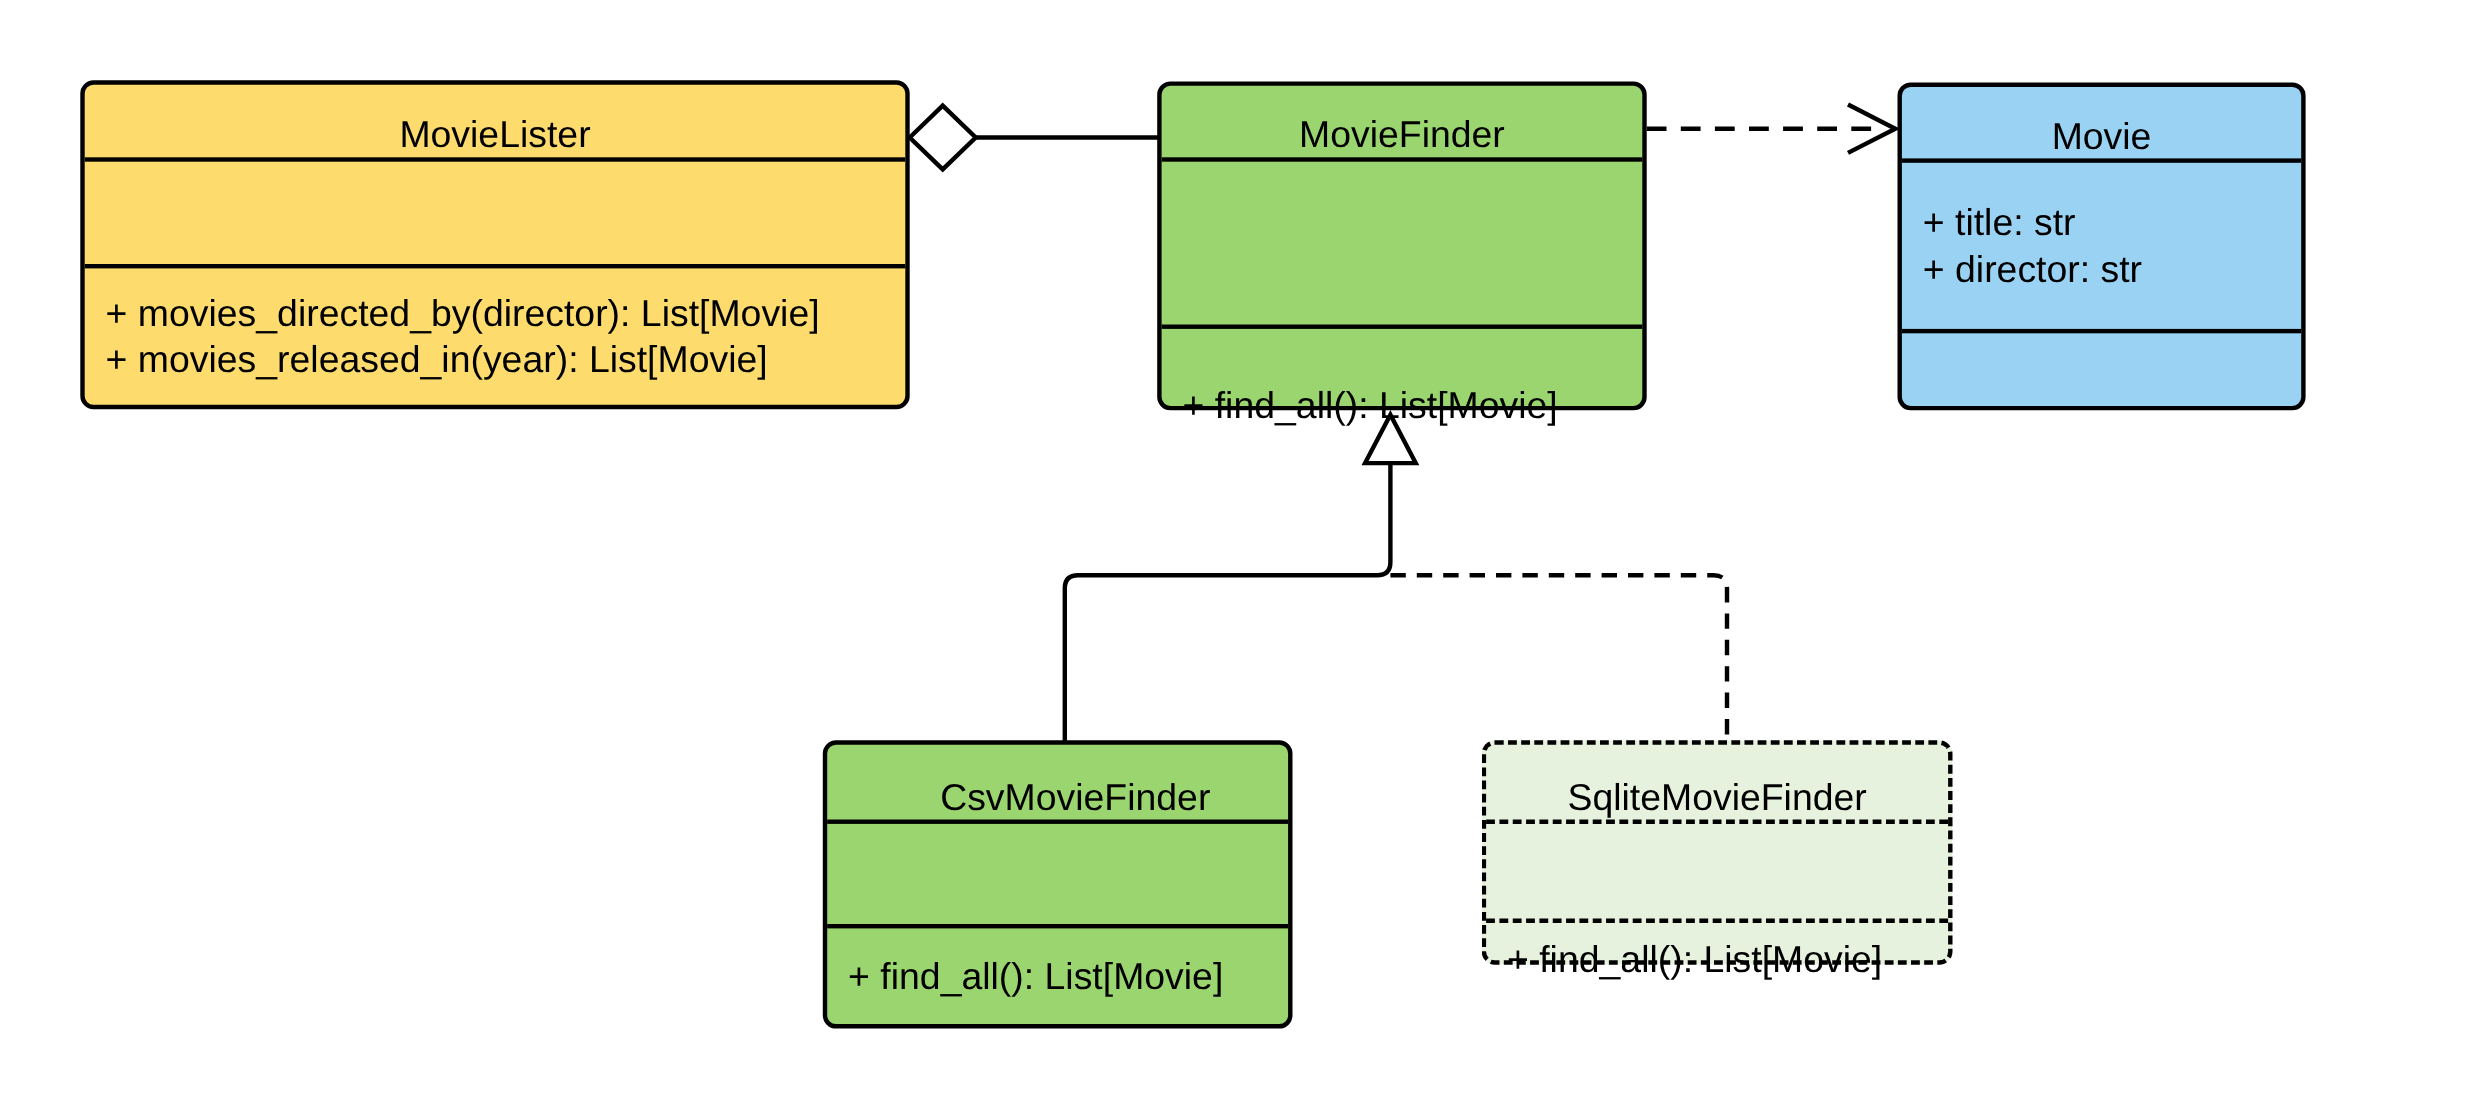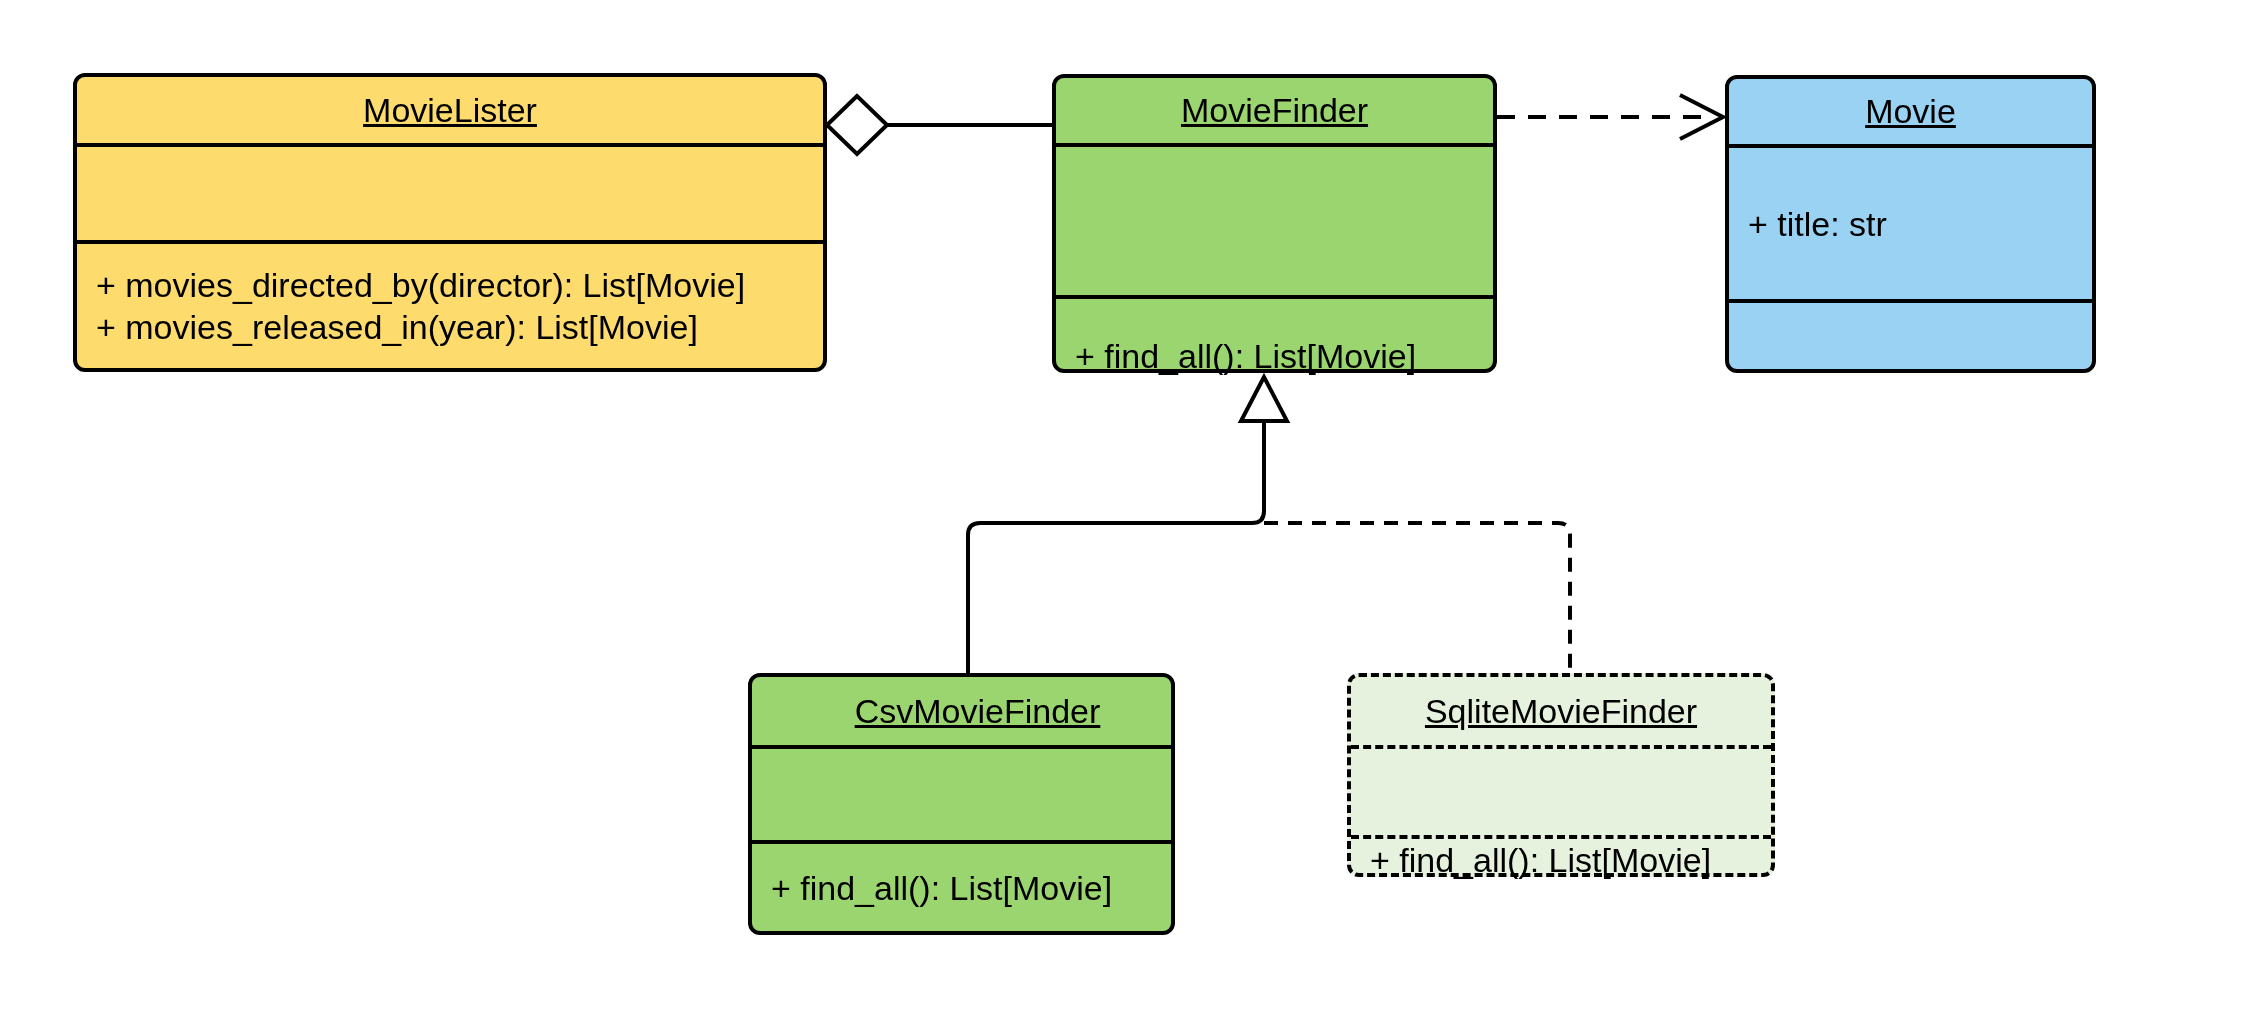--- a/index.html
+++ b/index.html
@@ -14,27 +14,27 @@
   .connector-layer{position:absolute; left:0; top:0;}
   .s{stroke:var(--stroke); stroke-width:4; fill:none;}
   .wf{fill:#fff;}
   .uml-class{
     position:absolute; box-sizing:border-box;
     border:4px solid var(--stroke); border-radius:12px;
     display:flex; flex-direction:column; font-size:34px;
   }
   .c-title{
     box-sizing:border-box; border-bottom:4px solid var(--stroke);
-    display:flex; align-items:center; justify-content:center; flex:none;text-decoration:underline;
+    display:flex; align-items:flex-end; justify-content:center; flex:none;
   }
   .c-attrs{
     box-sizing:border-box; border-bottom:4px solid var(--stroke); flex:none;
   }
   .c-attrs,.c-methods{
-    display:flex; flex-direction:column; justify-content:center; padding:0 19px;
+    display:flex; flex-direction:column; justify-content:center; padding:13px 19px;
   }
   .c-methods{flex:1;}
   .member{line-height:42px; white-space:nowrap;}
   .cls-name{white-space:nowrap;}
 
   
   .ml{left:73px; top:73px; width:754px; height:299px; background:var(--yellow);}
   .ml .c-title{height:70px;} .ml .c-attrs{height:97px;}
   
   .mf{left:1052px; top:74px; width:445px; height:299px; background:var(--green);gap:36px;}
@@ -97,20 +97,21 @@
       <div class="member">+ find_all(): List[Movie]</div>
     </div>
   </div>
 
   <div class="uml-class mv">
     <div class="c-title">
       <span class="cls-name">Movie</span>
     </div>
     <div class="c-attrs">
       <div class="member">+ title: str</div>
+      <div class="member">+ director: str</div>
     </div>
     <div class="c-methods"></div>
   </div>
 
   <div class="uml-class csv">
     <div class="c-title">
       <span class="cls-name">CsvMovieFinder</span>
     </div>
     <div class="c-attrs"></div>
     <div class="c-methods">

